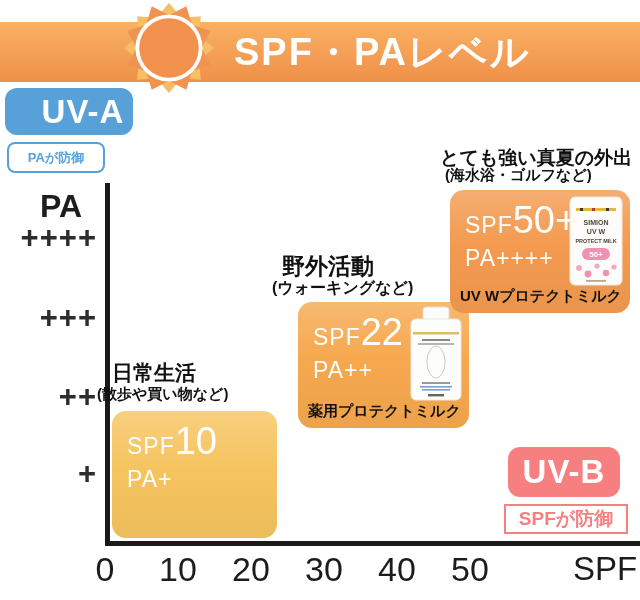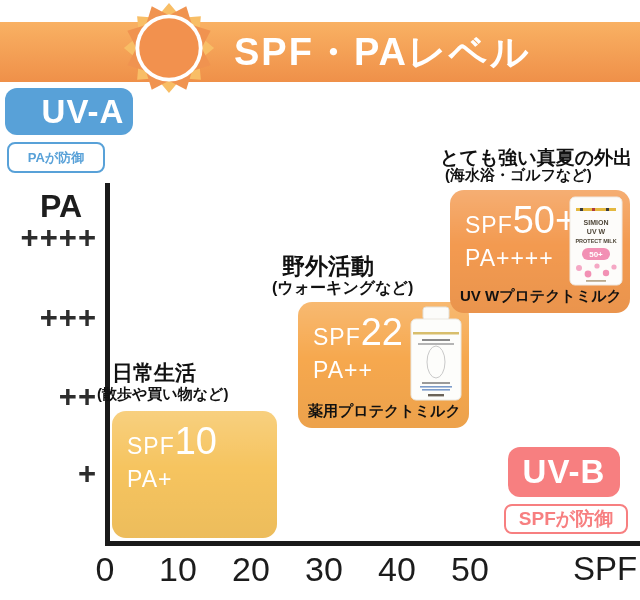--- a/index.html
+++ b/index.html
@@ -27,21 +27,21 @@
     position:absolute;left:7px;top:142px;width:94px;height:27px;border-radius:8px;
     background:#fff;border:2px solid var(--uva-blue,#58A1D8);color:var(--uva-blue,#58A1D8);
     font-size:13px;font-weight:bold;display:flex;align-items:center;justify-content:center;white-space:nowrap;
   }
   .uvb-box{
     position:absolute;left:508px;top:447px;width:112px;height:50px;border-radius:12px;
     background:var(--uvb-pink,#F77F80);color:#fff;font-size:33px;font-weight:bold;
     display:flex;align-items:center;justify-content:center;letter-spacing:1px;
   }
   .uvb-note{
-    position:absolute;left:504px;top:504px;width:120px;height:26px;border-radius:8px;
+    position:absolute;left:504px;top:504px;width:120px;height:26px;border-radius:0;
     background:#fff;border:2px solid var(--uvb-pink,#F77F80);color:var(--uvb-pink,#F77F80);
     font-size:19px;font-weight:bold;display:flex;align-items:center;justify-content:center;white-space:nowrap;
   }
   
   .y-axis{position:absolute;left:105px;top:183px;width:5px;height:363px;background:var(--axis-black,#1A1A1A);}
   .x-axis{position:absolute;left:105px;top:541px;width:535px;height:5px;background:var(--axis-black,#1A1A1A);}
   .pa-title{position:absolute;left:40px;top:188px;font-size:32px;font-weight:bold;color:#1d1d1d;}
   .ytick{position:absolute;left:0;width:97px;text-align:right;font-size:31px;font-weight:600;color:#2d2d2d;letter-spacing:1px;line-height:31px;}
   .yt1{top:222px}.yt2{top:302px}.yt3{top:381px}.yt4{top:458px}
   .xtick{position:absolute;top:551px;width:80px;text-align:center;font-size:34px;color:#1c1c1c;line-height:36px;}

